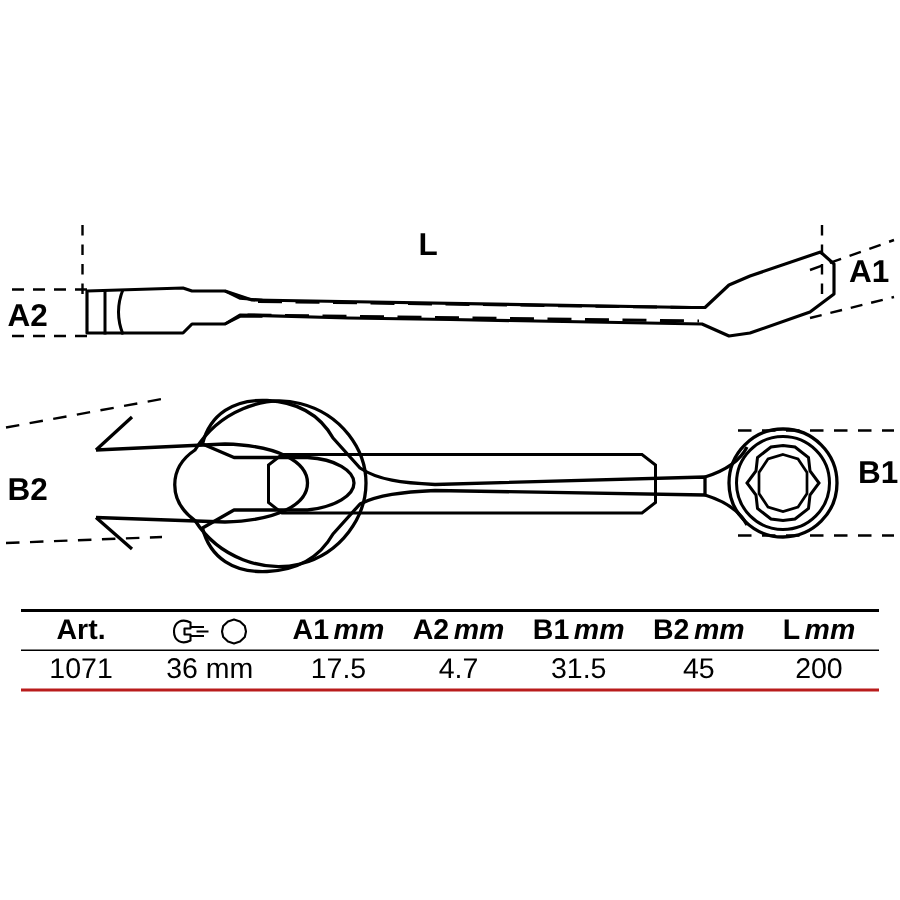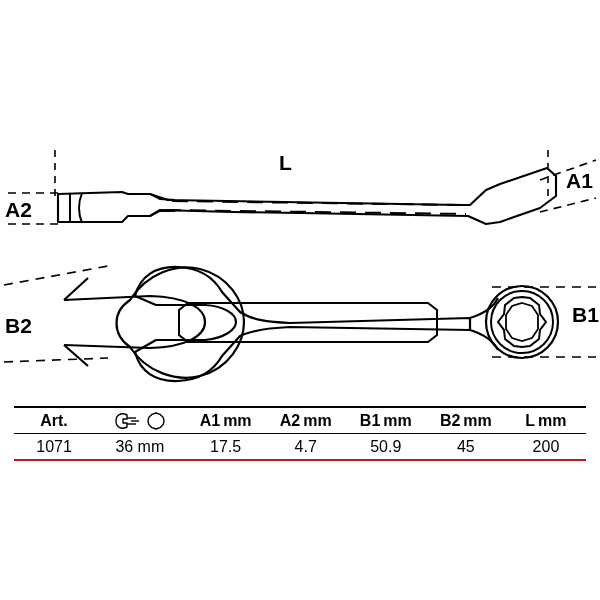--- a/index.html
+++ b/index.html
@@ -40,21 +40,21 @@
     position: absolute;
     left: 14px;
     top: 406px;
     width: 572px;
     border-collapse: collapse;
     font-family: "Liberation Sans", sans-serif;
   }
   #spec-table th,
   #spec-table td {
     text-align: center;
-    font-size: 16px;
+    font-size: 19px;
     padding: 0;
     height: 25px;
     vertical-align: middle;
     white-space: nowrap;
   }
   #spec-table thead tr {
     border-top: 2px solid #000;
     border-bottom: 1.2px solid #000;
   }
   #spec-table tbody tr {
@@ -69,20 +69,21 @@
   .col-art   { width: 14%; }
   .col-size  { width: 16%; }
   .col-a1    { width: 14%; }
   .col-a2    { width: 14%; }
   .col-b1    { width: 14%; }
   .col-b2    { width: 14%; }
   .col-l     { width: 14%; }
   .hdr-unit {
     font-weight: bold;
     padding-left: 3px;
+    font-style: italic;
   }
   .icon-cell-inner {
     display: flex;
     align-items: center;
     justify-content: center;
     gap: 6px;
     height: 25px;
   }
 </style>
 </head>
@@ -219,20 +220,20 @@
           <span>L</span><span class="hdr-unit">mm</span>
         </th>
       </tr>
     </thead>
     <tbody>
       <tr>
         <td>1071</td>
         <td>36 mm</td>
         <td>17.5</td>
         <td>4.7</td>
-        <td>50.9</td>
+        <td>31.5</td>
         <td>45</td>
         <td>200</td>
       </tr>
     </tbody>
   </table>
 
 </div>
 
 </body></html>

